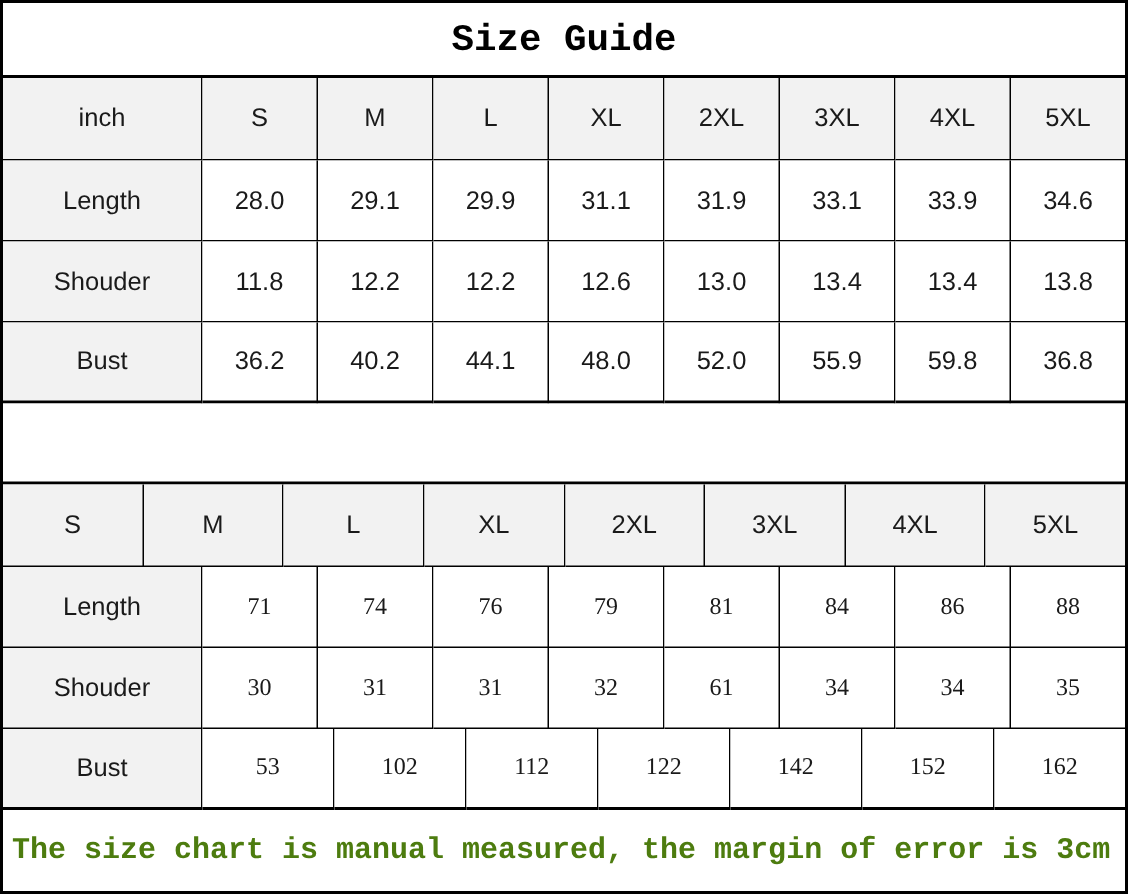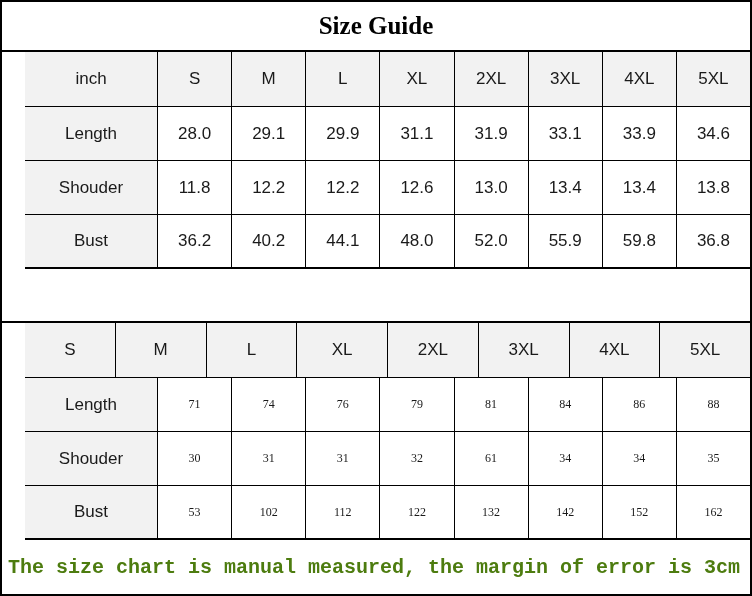--- a/index.html
+++ b/index.html
@@ -8,45 +8,45 @@
     width: 752px; height: 596px;
     border: 2px solid #000;
     background: #fff;
     display: flex; flex-direction: column;
     overflow: hidden;
   }
   .title-row {
     flex: none; height: 50px;
     border-bottom: 2px solid #000;
     display: flex; align-items: center; justify-content: center;
-    font-family: Liberation Serif, serif;
+    font-family: Liberation Mono, monospace;
     font-weight: bold; font-size: 25px; color: #000;
     letter-spacing: 0px;
   }
-  .trow { display: flex; flex: none; height: 54px; padding-left: 23px; }
+  .trow { display: flex; flex: none; height: 54px; }
   .trow.header { height: 55px; }
   .cell {
     flex: 1; min-width: 0;
     display: flex; align-items: center; justify-content: center;
     border-right: 1px solid #000;
     border-bottom: 1px solid #000;
     font-family: "Liberation Sans", sans-serif;
     font-size: 17px; color: #1a1a1a;
     background: #fff;
   }
   .cell:last-child { border-right: none; }
   .cell.label { flex: none; width: 133px; background: #f2f2f2; }
   .header .cell { background: #f2f2f2; }
   .thick-bottom .cell { border-bottom-width: 2px; }
   .gap-row {
     flex: none; height: 54px;
     background: #fff;
     border-bottom: 2px solid #000;
   }
-  .cm .num { font-family: "Liberation Serif", serif; font-size: 12px; }
+  .cm .num { font-family: "Liberation Serif", serif; font-size: 16px; }
   .footer-row {
     flex: 1;
     display: flex; align-items: center;
     padding-left: 6px;
     font-family: "Liberation Mono", "DejaVu Sans Mono", monospace;
     font-weight: bold; font-size: 20px; color: #4d7c0f;
     white-space: nowrap; overflow: hidden;
   }
 </style>
 </head>
@@ -137,21 +137,20 @@
       <div class="cell num">34</div>
       <div class="cell num">34</div>
       <div class="cell num">35</div>
     </div>
     <div class="trow thick-bottom">
       <div class="cell label">Bust</div>
       <div class="cell num">53</div>
       <div class="cell num">102</div>
       <div class="cell num">112</div>
       <div class="cell num">122</div>
-      <div class="cell num">132</div>
       <div class="cell num">142</div>
       <div class="cell num">152</div>
       <div class="cell num">162</div>
     </div>
   </div>
 
   <div class="footer-row">The size chart is manual measured, the margin of error is 3cm</div>
 
 </div>
 

